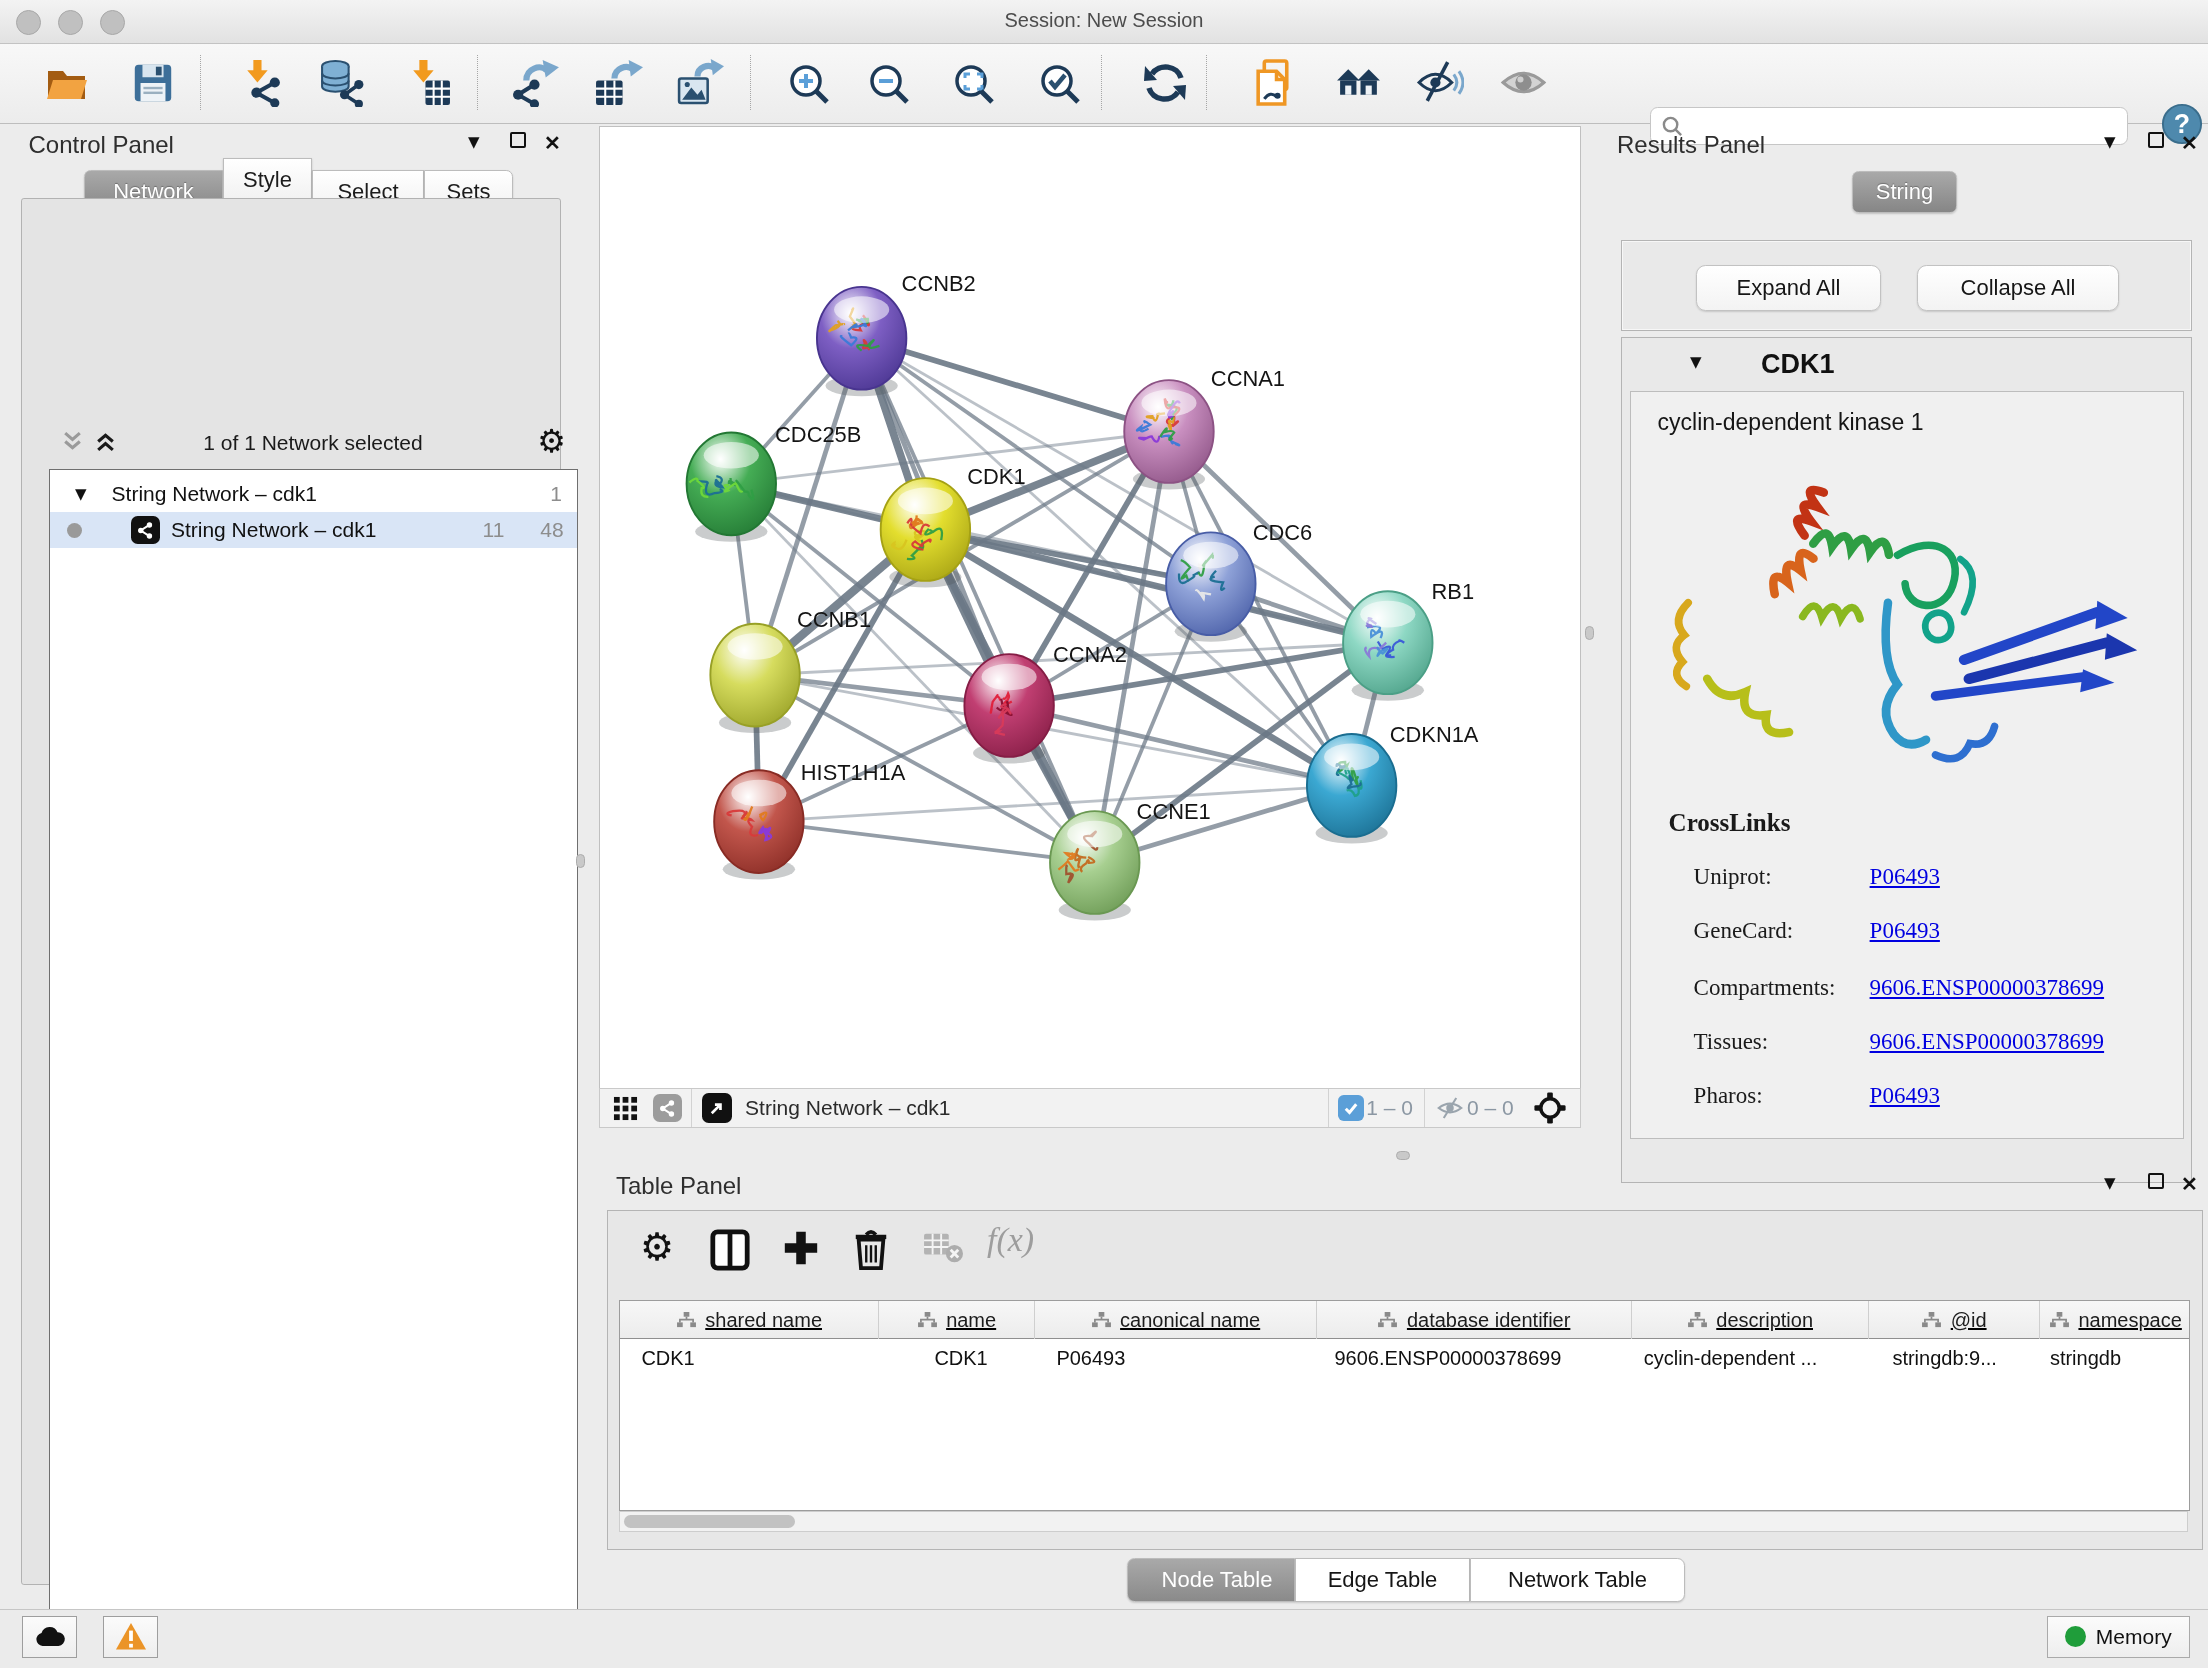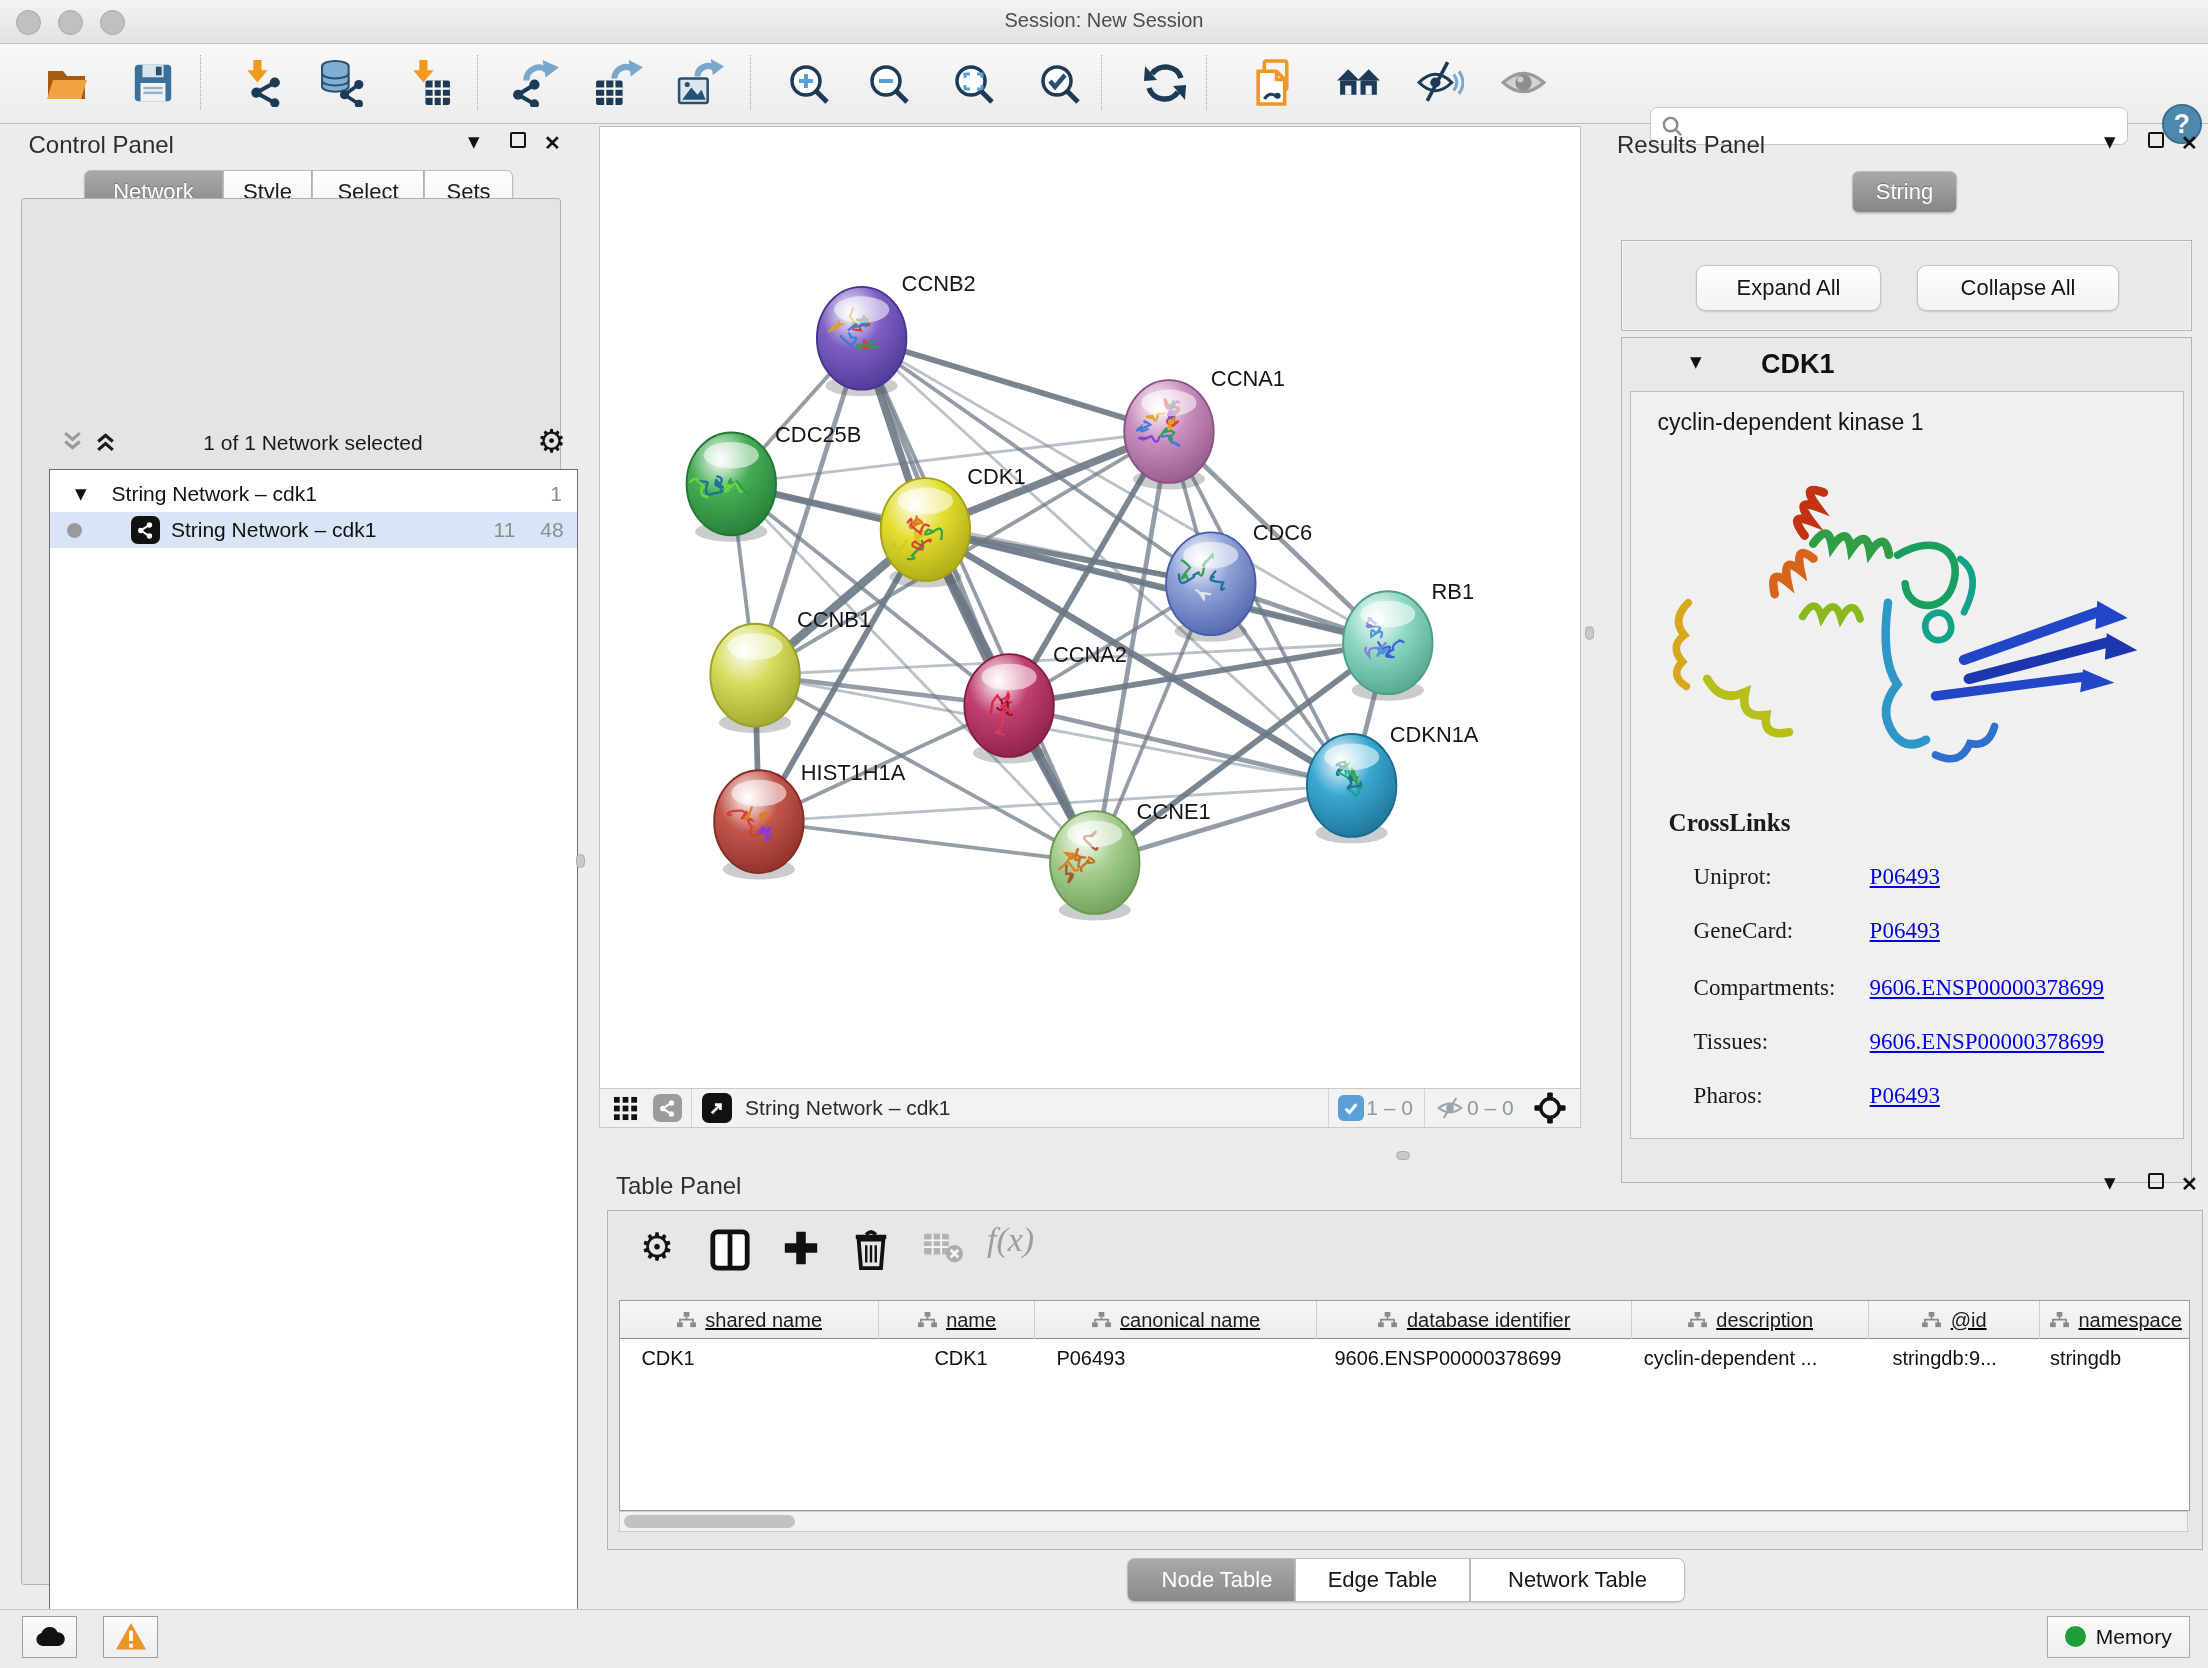--- a/index.html
+++ b/index.html
@@ -300,21 +300,21 @@
   </div>
 
   <div class="panel-title" style="left:28.5px; top:131px">Control Panel</div>
   <span class="ph-ico tri" style="left:468px; top:133px">▼</span>
   <div class="ph-float" style="left:510px; top:132px"></div>
   <span class="ph-ico" style="left:544px; top:131px; font-weight:bold; font-size:20px">✕</span>
 
   <div class="tab active" style="left:84px; top:170px; width:139px; border-radius:6.7px 0 0 6.7px">
       <span>Network</span>
     </div>
-  <div class="tab" style="left:223px; top:170px; width:89px">
+  <div class="tab" style="left:223px; top:158px; width:89px">
       <span>Style</span>
     </div>
   <div class="tab" style="left:312px; top:170px; width:112px">
       <span>Select</span>
     </div>
   <div class="tab" style="left:424px; top:170px; width:89px; border-radius:0 6.7px 6.7px 0">
       <span>Sets</span>
     </div>
 
   <div id="cp-box">
@@ -341,21 +341,21 @@
               <g fill="#fff">
                 <circle cx="17" cy="5" r="3.4"></circle>
                 <circle cx="6" cy="12" r="3.4"></circle>
                 <circle cx="17" cy="19" r="3.4"></circle>
                 <path d="M17 5 L6 12 L17 19" stroke="#fff" stroke-width="2.6" fill="none"></path>
               </g>
             </svg>
         </span>
         <span style="margin-left:11.4px">String Network – cdk1</span>
         <span class="tree-count" style="margin-left:auto">11</span>
-        <span class="tree-count" style="margin-left:25px; margin-right:13.3px">48</span>
+        <span class="tree-count" style="margin-left:36px; margin-right:13.3px">48</span>
       </div>
     </div>
   </div>
 
   <div class="vsplit-dot" style="left:576px; top:854px"></div>
   <div class="vsplit-dot" style="left:1585px; top:626px"></div>
   <div class="hsplit-dot" style="left:1396px; top:1151px"></div>
 
   <div id="canvas">
     <svg id="net-svg" width="980" height="961" viewBox="0 0 1030 1010">

